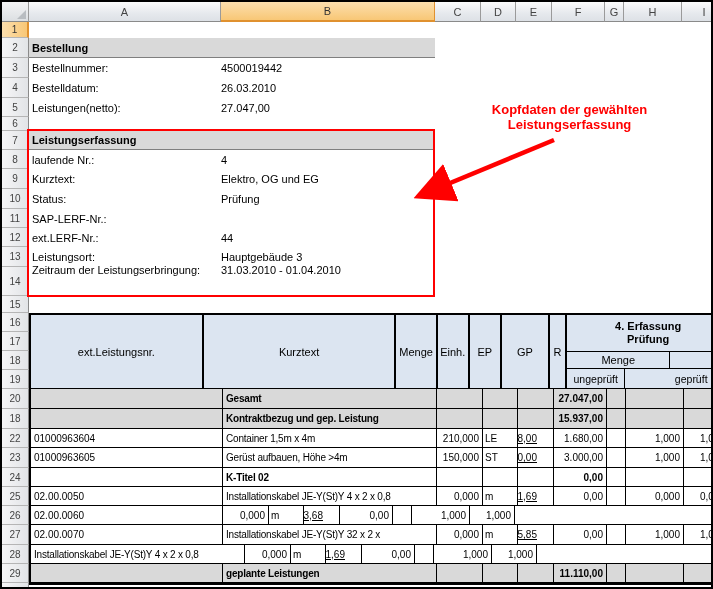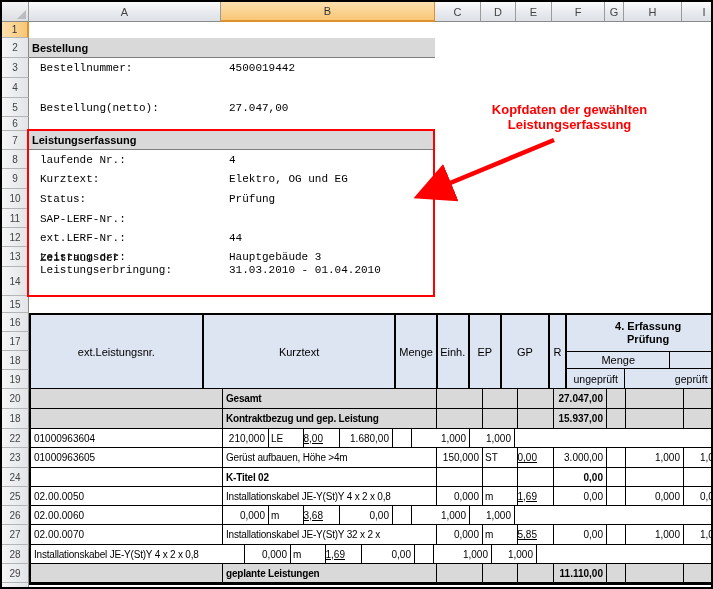--- a/index.html
+++ b/index.html
@@ -13,21 +13,21 @@
   .corner { width:27px; background:linear-gradient(#f4f4f5,#dcdfe2); position:relative; border-right:1px solid #9a9a9a; border-bottom:1px solid #8a8a8a; }
   .corner::after { content:""; position:absolute; right:2px; bottom:2px; border-left:9px solid transparent; border-bottom:9px solid #b9bdc1; }
 
   
   .rowheads { position:absolute; left:0; top:20px; width:27px; display:flex; flex-direction:column; }
   .rh { width:27px; background:linear-gradient(90deg,#f6f6f7,#e2e4e7); border-right:1px solid #8a8a8a; border-bottom:1px solid #b5b5b5; color:#444; font-size:10px; display:flex; align-items:center; justify-content:center; }
   .rh.sel { background:linear-gradient(90deg,#fcdfae,#f8c776); border-right:2px solid #e0912f; color:#333; }
 
   
   .secbar { position:absolute; left:27px; width:406px; background:#d9d9d9; border-bottom:1px solid #7f7f7f; font-size:11px; font-weight:bold; color:#000; display:flex; align-items:center; padding-left:3px; }
-  .irow { position:absolute; left:35px; width:500px; display:flex;font-family:Liberation Mono, monospace; }
+  .irow { position:absolute; left:27px; width:500px; display:flex; }
   .ilabel { width:192px; font-size:11px; color:#000; display:flex; align-items:center; padding-left:3px; }
   .ival  { font-size:11px; color:#000; display:flex; align-items:center; }
   .irow.bottomalign .ilabel, .irow.bottomalign .ival { align-items:flex-end; padding-bottom:20px; }
 
   
   .redbox { position:absolute; left:25px; top:127px; width:408px; height:168px; border:2px solid #ff0000; pointer-events:none; }
   .ann { position:absolute; left:440px; top:100px; width:255px; text-align:center; color:#ff0000; font-weight:bold; font-size:13px; line-height:15px; }
   .arrow { position:absolute; left:400px; top:128px; }
 
   
@@ -104,22 +104,26 @@
     <div class="rh" style="height:19px">28</div>
     <div class="rh" style="height:19px">29</div>
     <div class="rh" style="height:18px">30</div>
   </div>
 
   <div class="secbar" style="top:36px;height:20px">Bestellung</div>
   <div class="irow" style="top:56px;height:20px">
     <div class="ilabel">Bestellnummer:</div>
     <div class="ival">4500019442</div>
   </div>
+  <div class="irow" style="top:76px;height:20px">
+    <div class="ilabel">Bestelldatum:</div>
+    <div class="ival">26.03.2010</div>
+  </div>
   <div class="irow" style="top:96px;height:19px">
-    <div class="ilabel">Bestellung(netto):</div>
+    <div class="ilabel">Leistungen(netto):</div>
     <div class="ival">27.047,00</div>
   </div>
 
   <div class="secbar" style="top:129px;height:19px">Leistungserfassung</div>
   <div class="irow" style="top:148px;height:19px">
     <div class="ilabel">laufende Nr.:</div>
     <div class="ival">4</div>
   </div>
   <div class="irow" style="top:167px;height:20px">
     <div class="ilabel">Kurztext:</div>
@@ -201,20 +205,21 @@
       <div class="tc cc"></div>
       <div class="tc cd"></div>
       <div class="tc ce"></div>
       <div class="tc cf bold">15.937,00</div>
       <div class="tc cg"></div>
       <div class="tc chh"></div>
       <div class="tc ci"></div>
     </div>
     <div class="trow" style="height:19px">
       <div class="tc ca">01000963604</div>
+      <div class="tc cb">Container 1,5m x 4m</div>
       <div class="tc cc">210,000</div>
       <div class="tc cd">LE</div>
       <div class="tc ce">8,00</div>
       <div class="tc cf">1.680,00</div>
       <div class="tc cg"></div>
       <div class="tc chh">1,000</div>
       <div class="tc ci">1,000</div>
     </div>
     <div class="trow" style="height:20px">
       <div class="tc ca">01000963605</div>

